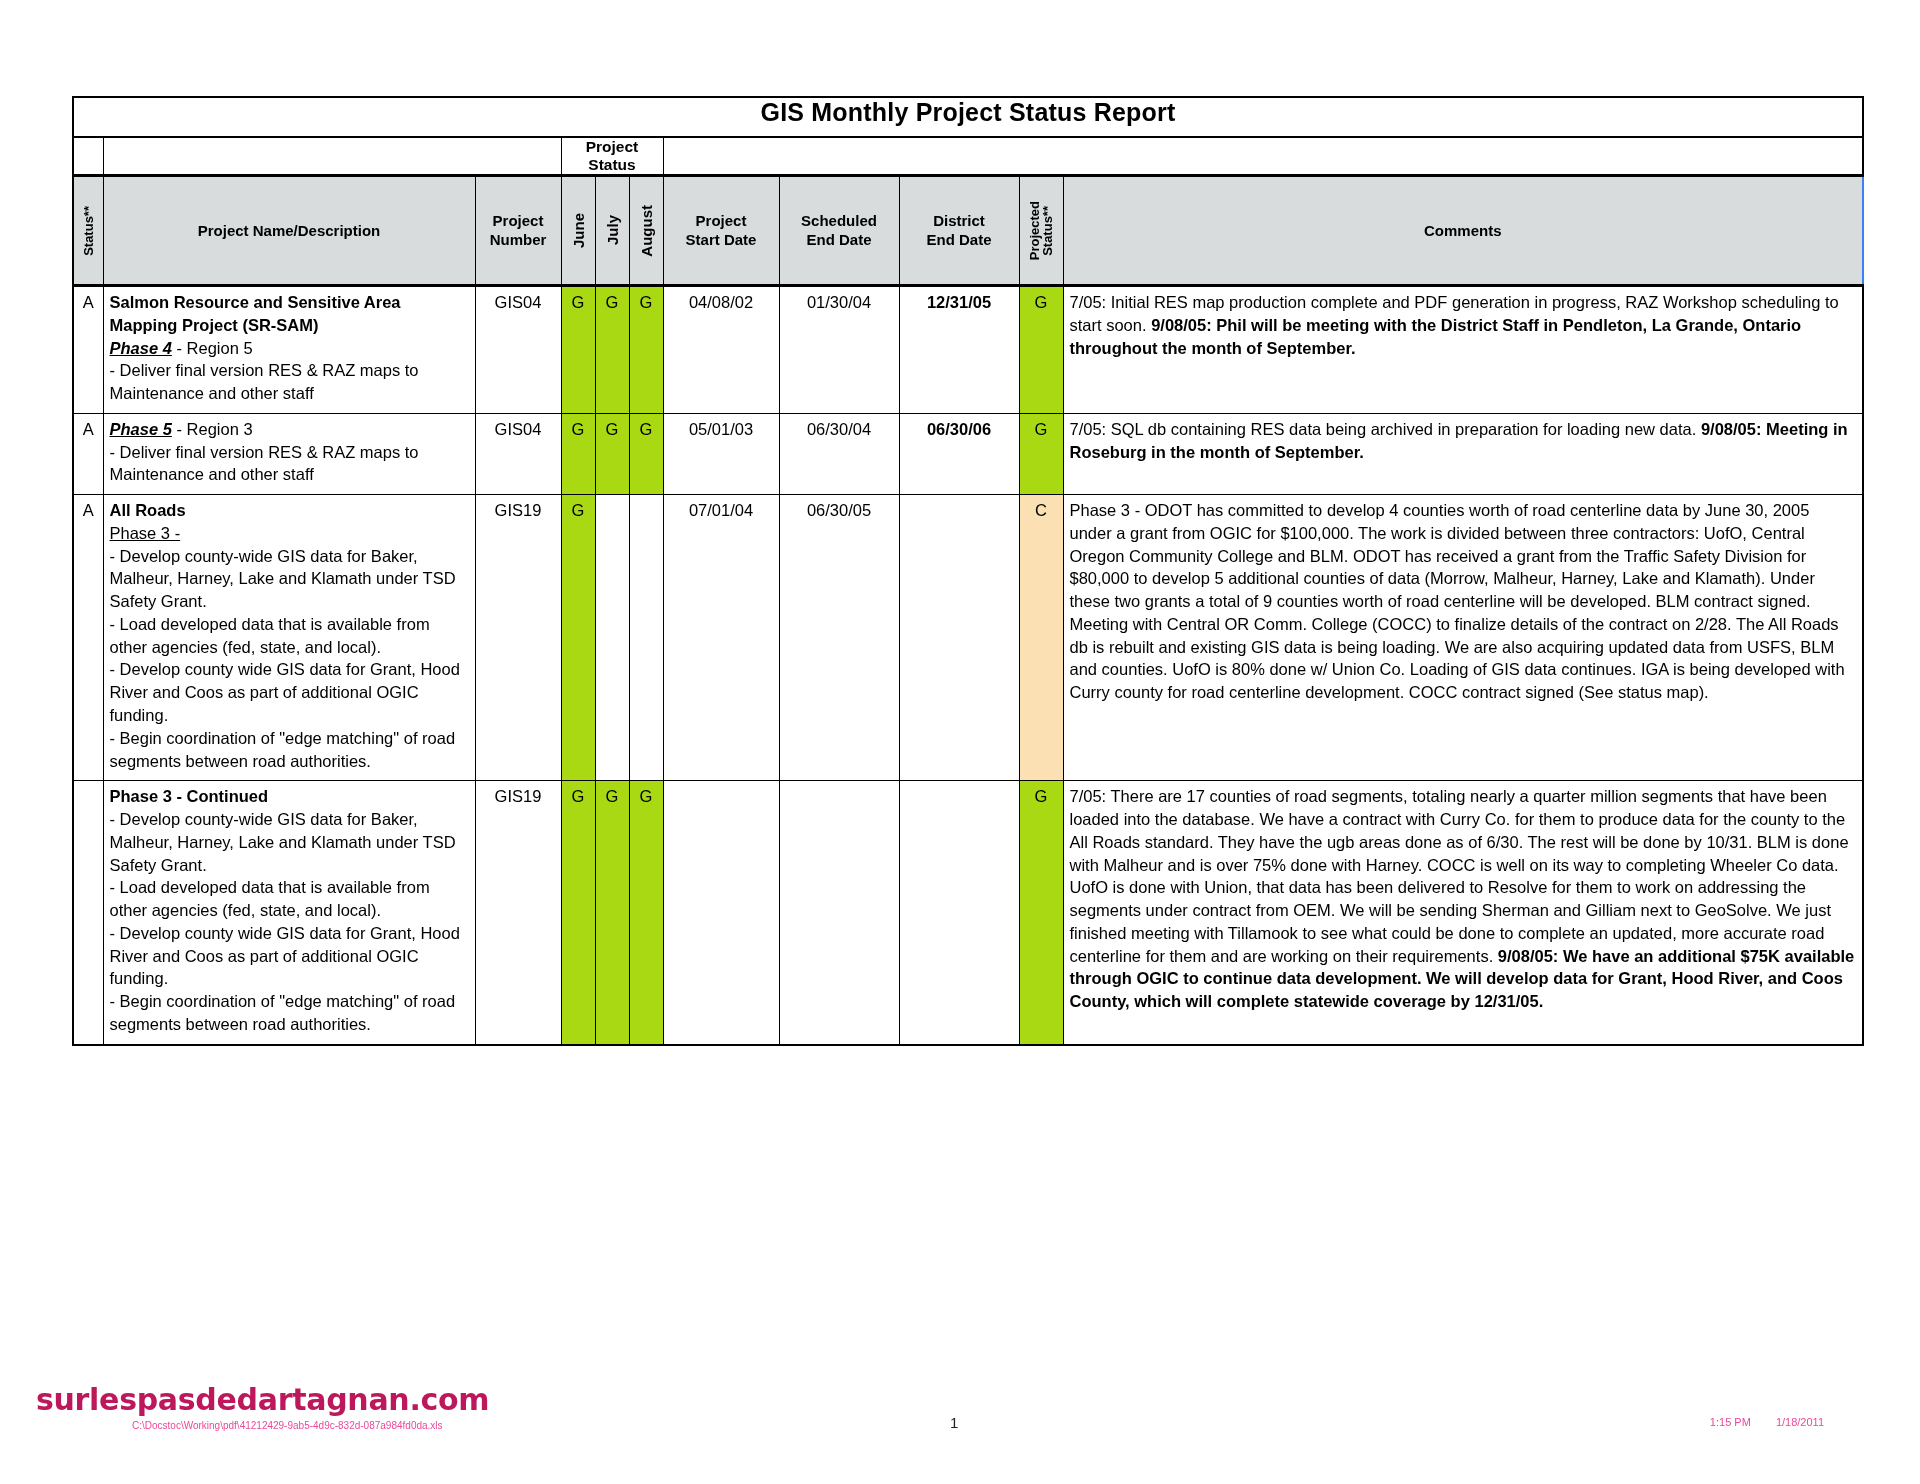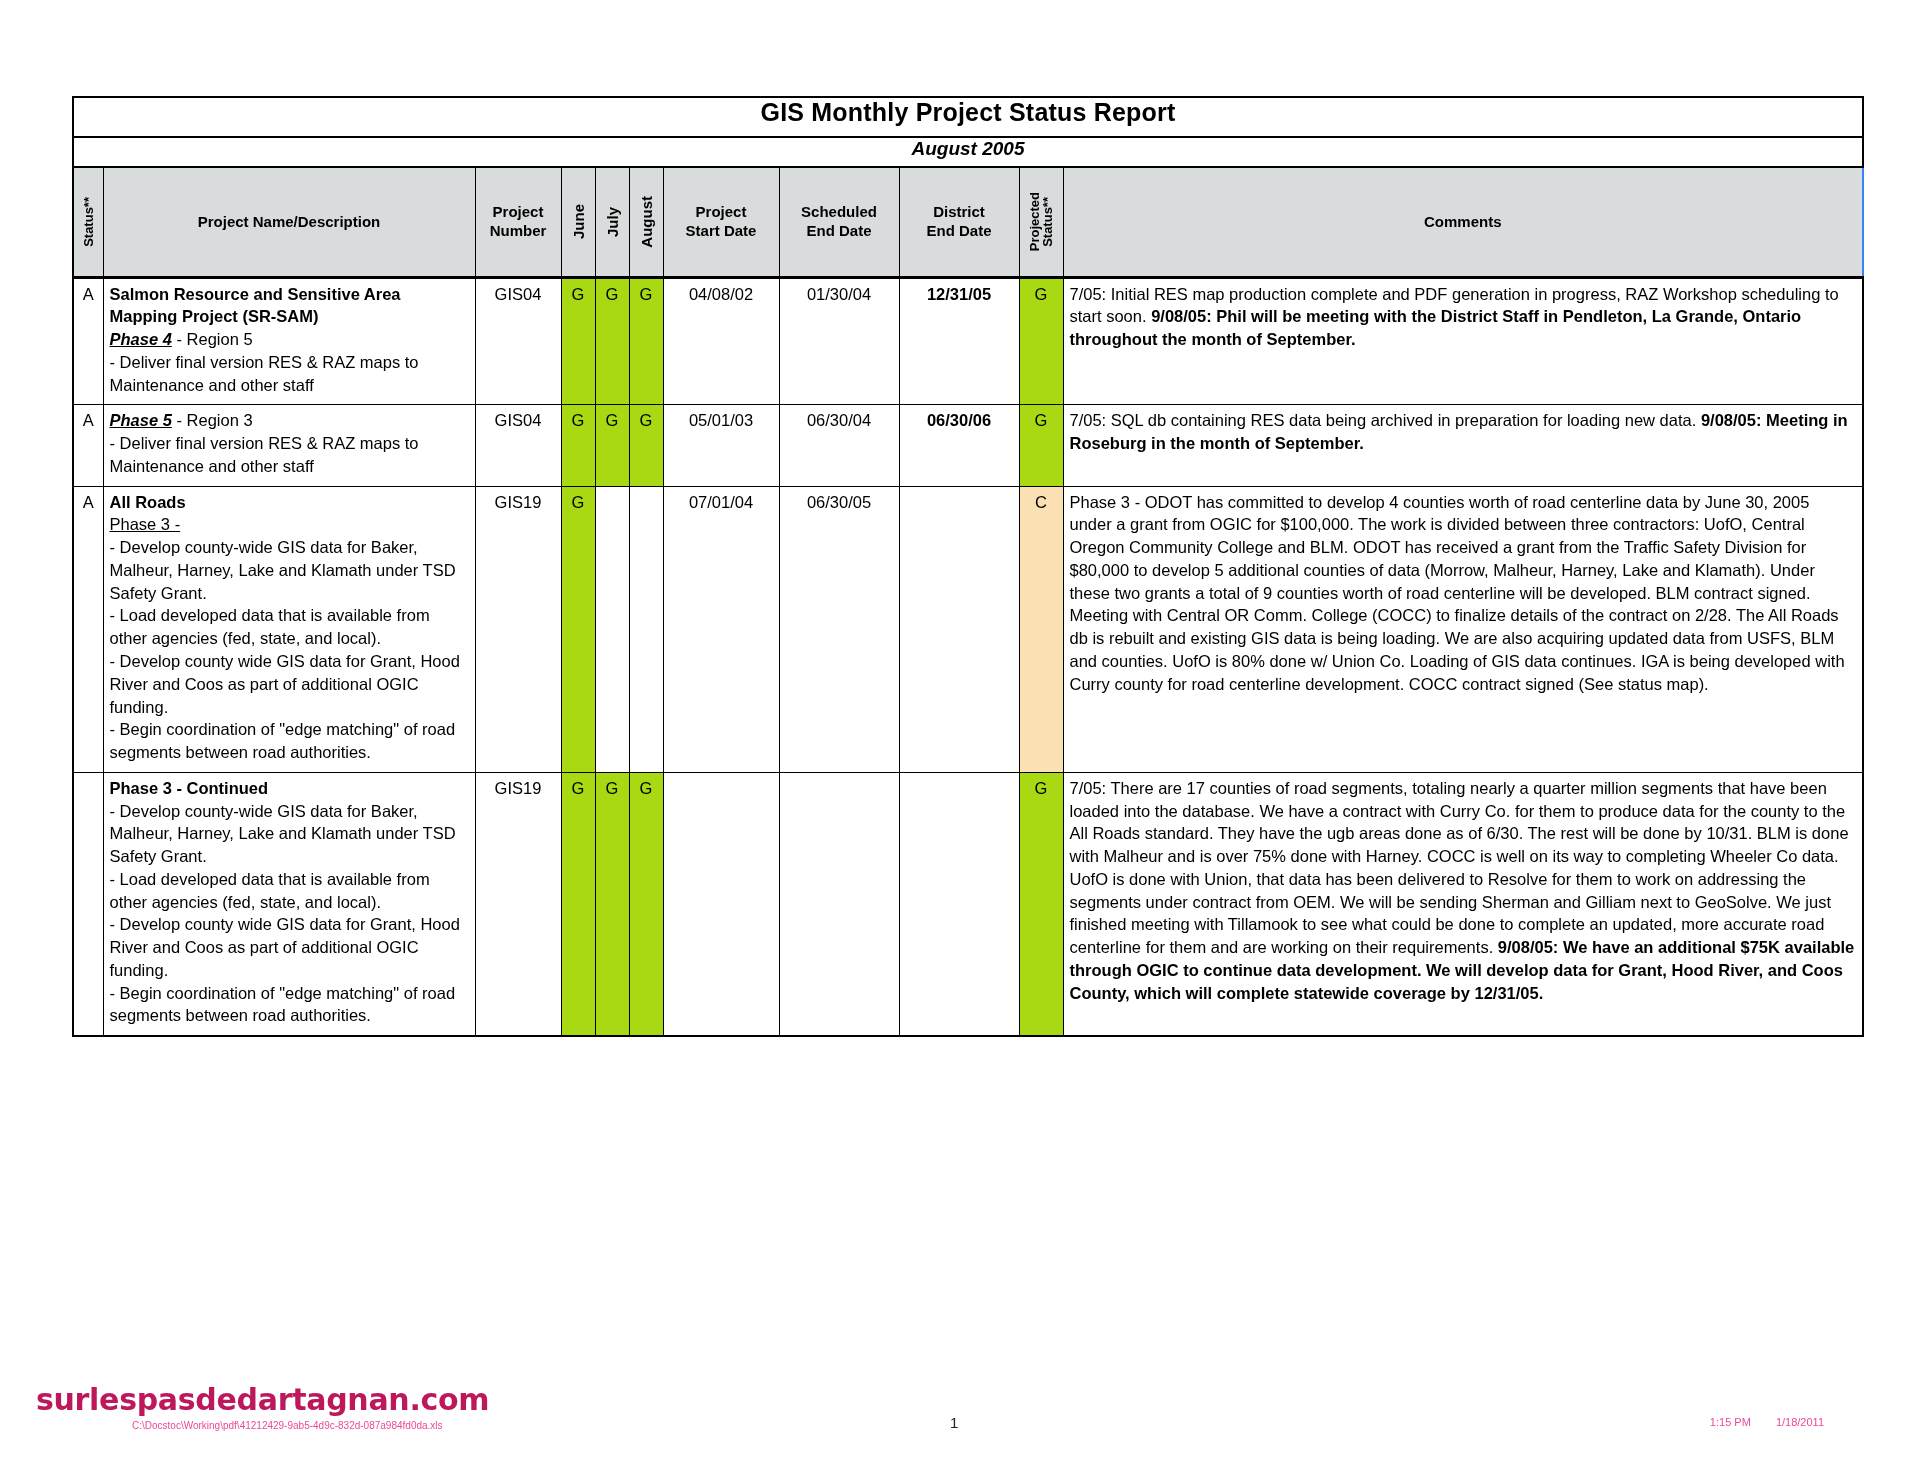--- a/index.html
+++ b/index.html
@@ -216,26 +216,27 @@
       <col style="width:800px">
     </colgroup>
 
     <tbody>
         <tr class="title-row">
       <td colspan="11">
         <span class="title-main">GIS Monthly Project Status Report</span>
       </td>
     </tr>
 
-    <tr class="subtitle-row">
-      <td colspan="11">
-        <span class="title-sub">August 2005</span>
-      </td>
+
+    <tr class="group-row">
+      <td class="group-blank-left"></td>
+      <td colspan="2"></td>
+      <td colspan="3">Project Status</td>
+      <td colspan="5" class="group-blank-right"></td>
     </tr>
-
 
     <tr class="head-row">
       <td class="thickleft">
         <div class="vstack">
               <span class="vtext small">Status**</span>
             </div>
       </td>
       <td>
         <span>Project Name/Description</span>
       </td>

